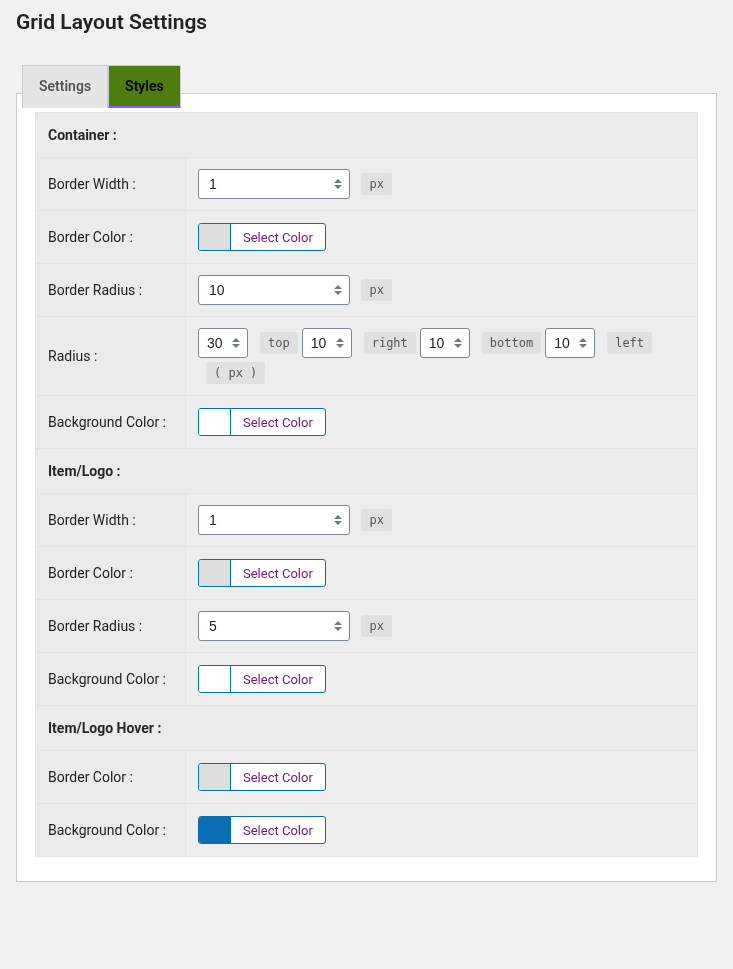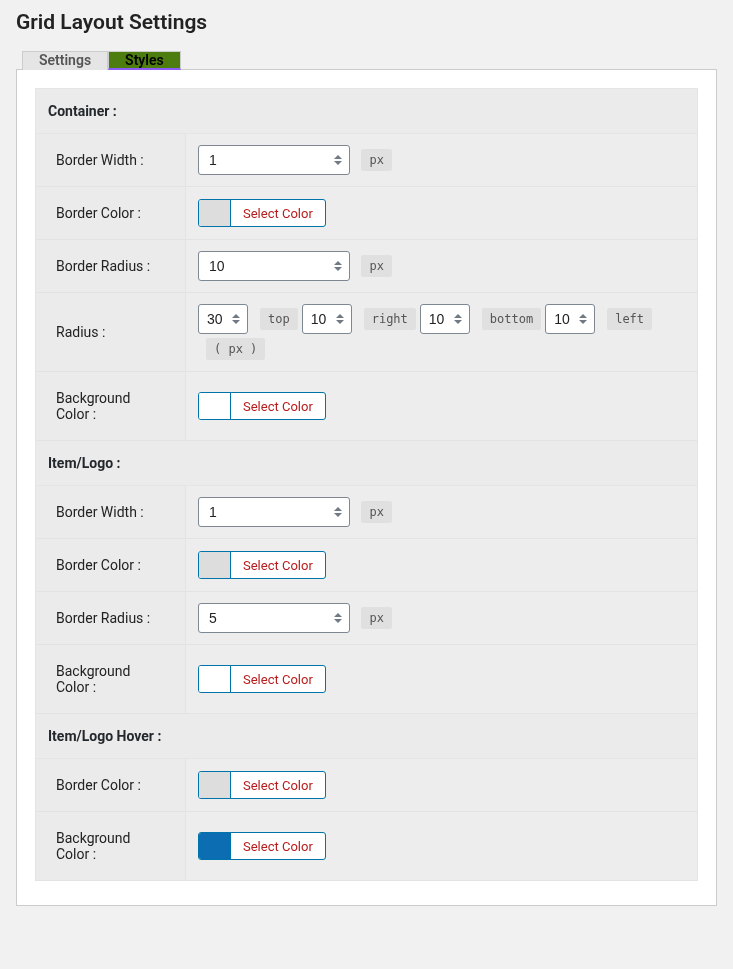--- a/index.html
+++ b/index.html
@@ -18,31 +18,31 @@
     font-weight: 600;
     margin: 0 0 16px 0;
     color: #222;
   }
   .tabs {
     display: flex;
     padding-left: 6px;
     border-bottom: 1px solid #ccc;
   }
   .tab {
-    padding: 0 16px;
+    padding: 12px 16px;
     font-size: 14px;
     font-weight: 600;
     color: #555;
     border: 1px solid #ccc;
     border-bottom: none;
     background: #e5e5e5;
     margin-right: 0;
     cursor: pointer;
     position: relative;
-    top: 1px;
+    top: 15px;
   }
   .tab.active {
     background: #4d7c0f;
     border-bottom: 2px solid #8b5cf6;
     color: #000;
   }
   .panel {
     background: #fff;
     border: 1px solid #ccc;
     border-top: none;
@@ -60,21 +60,21 @@
     font-weight: 700;
     padding: 14px 12px;
     font-size: 14px;
     border: 1px solid #e5e5e5;
     margin-top: 12px;
   }
   table.settings-table td.label-cell {
     width: 150px;
     background: #ebebeb;
     font-weight: 400;
-    padding: 18px 20px;
+    padding: 18px 12px;
     border: 1px solid #e3e3e3;
     font-size: 14px;
     color: #222;
     margin-left: 14px;
   }
   table.settings-table td.field-cell {
     background: #ededed;
     padding: 11px 12px;
     border: 1px solid #e3e3e3;
     vertical-align: middle;
@@ -142,21 +142,21 @@
   }
   .color-swatch {
     width: 32px;
     border-right: 1px solid #0073aa;
   }
   .color-label {
     display: flex;
     align-items: center;
     padding: 0 12px;
     font-size: 13px;
-    color: #b91c1c;
+    color: #701a75;
   }
 
   .pad-group { display: flex; align-items: center; gap: 4px; flex-wrap: wrap; }
 
   .save-btn {
     display: inline-block;
     background: #0c6db3;
     color: #fff;
     border: none;
     border-radius: 4px;

